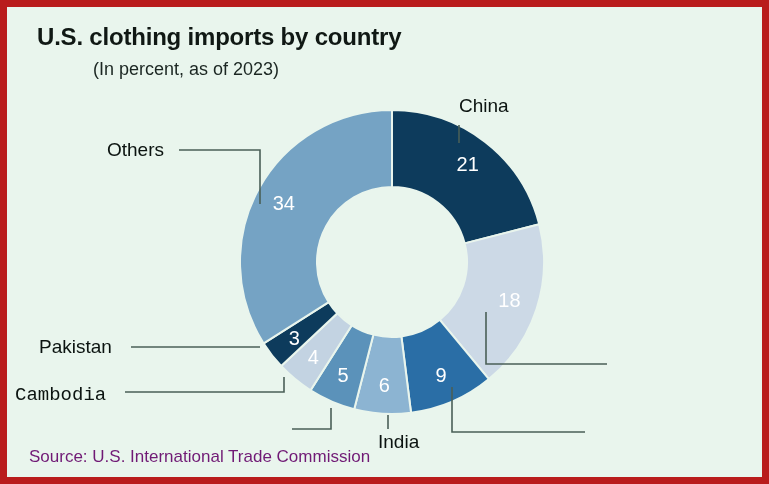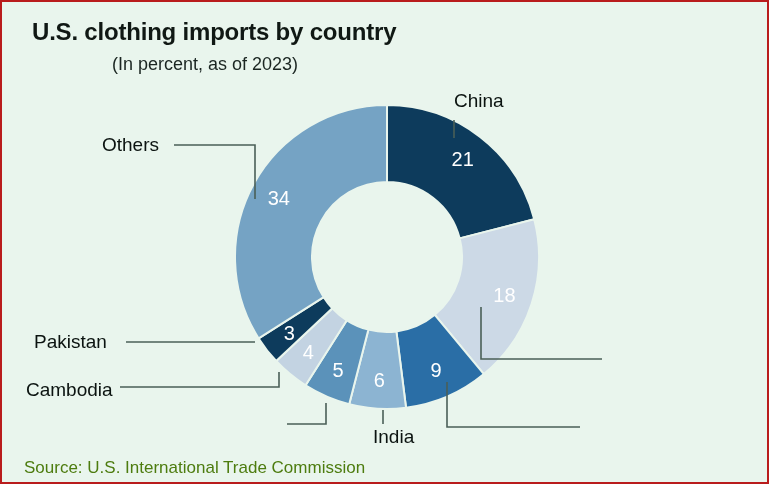--- a/index.html
+++ b/index.html
@@ -6,49 +6,48 @@
     margin: 0;
     padding: 0;
     background: #ffffff;
   }
   #page {
     position: relative;
     width: 769px;
     height: 484px;
     background: #e9f5ed;
     box-sizing: border-box;
-    border: 2px solid #b91c1c;
+    border: 7px solid #b91c1c;
     overflow: hidden;
     font-family: "Liberation Sans", sans-serif;
   }
   #chart-title {
     position: absolute;
     left: 30px;
     top: 16px;
     font-size: 24px;
     font-weight: bold;
     color: #101814;
     letter-spacing: -0.2px;
     white-space: nowrap;
   }
   #chart-subtitle {
     position: absolute;
     left: 86px;
     top: 52px;
     font-size: 18px;
     color: #1b2622;
     white-space: nowrap;
-    margin-left: 24px;
   }
   #source-note {
     position: absolute;
     left: 22px;
-    top: 456px;
+    top: 440px;
     font-size: 17px;
-    color: #4d7c0f;
+    color: #701a75;
     white-space: nowrap;
   }
   #donut-svg {
     position: absolute;
     left: 0;
     top: 0;
   }
   .callout-label {
     position: absolute;
     font-size: 19px;
@@ -108,19 +107,19 @@
         <text x="335.95223550660467" y="368.3426962719717" class="slice-value" fill="#ffffff">5</text>
         <text x="306.2781372660369" y="350.15838548281" class="slice-value" fill="#ffffff">4</text>
         <text x="287.41585597160224" y="330.6940211261426" class="slice-value" fill="#ffffff">3</text>
         <text x="276.7761250145829" y="195.50342124843814" class="slice-value" fill="#ffffff">34</text>
       </g>
   </svg>
 
 
   <div class="callout-label" style="left:452px; top:88px;">China</div>
   <div class="callout-label" style="left:371px; top:424px;">India</div>
-  <div class="callout-label" style="left:24px; top:377px;">Cambodia</div>
+  <div class="callout-label" style="left:8px; top:377px;font-family:Liberation Mono, monospace;">Cambodia</div>
   <div class="callout-label" style="left:32px; top:329px;">Pakistan</div>
   <div class="callout-label" style="left:100px; top:132px;">Others</div>
 
   <div id="source-note">Source: U.S. International Trade Commission</div>
 
 </div>
 
 </body></html>

